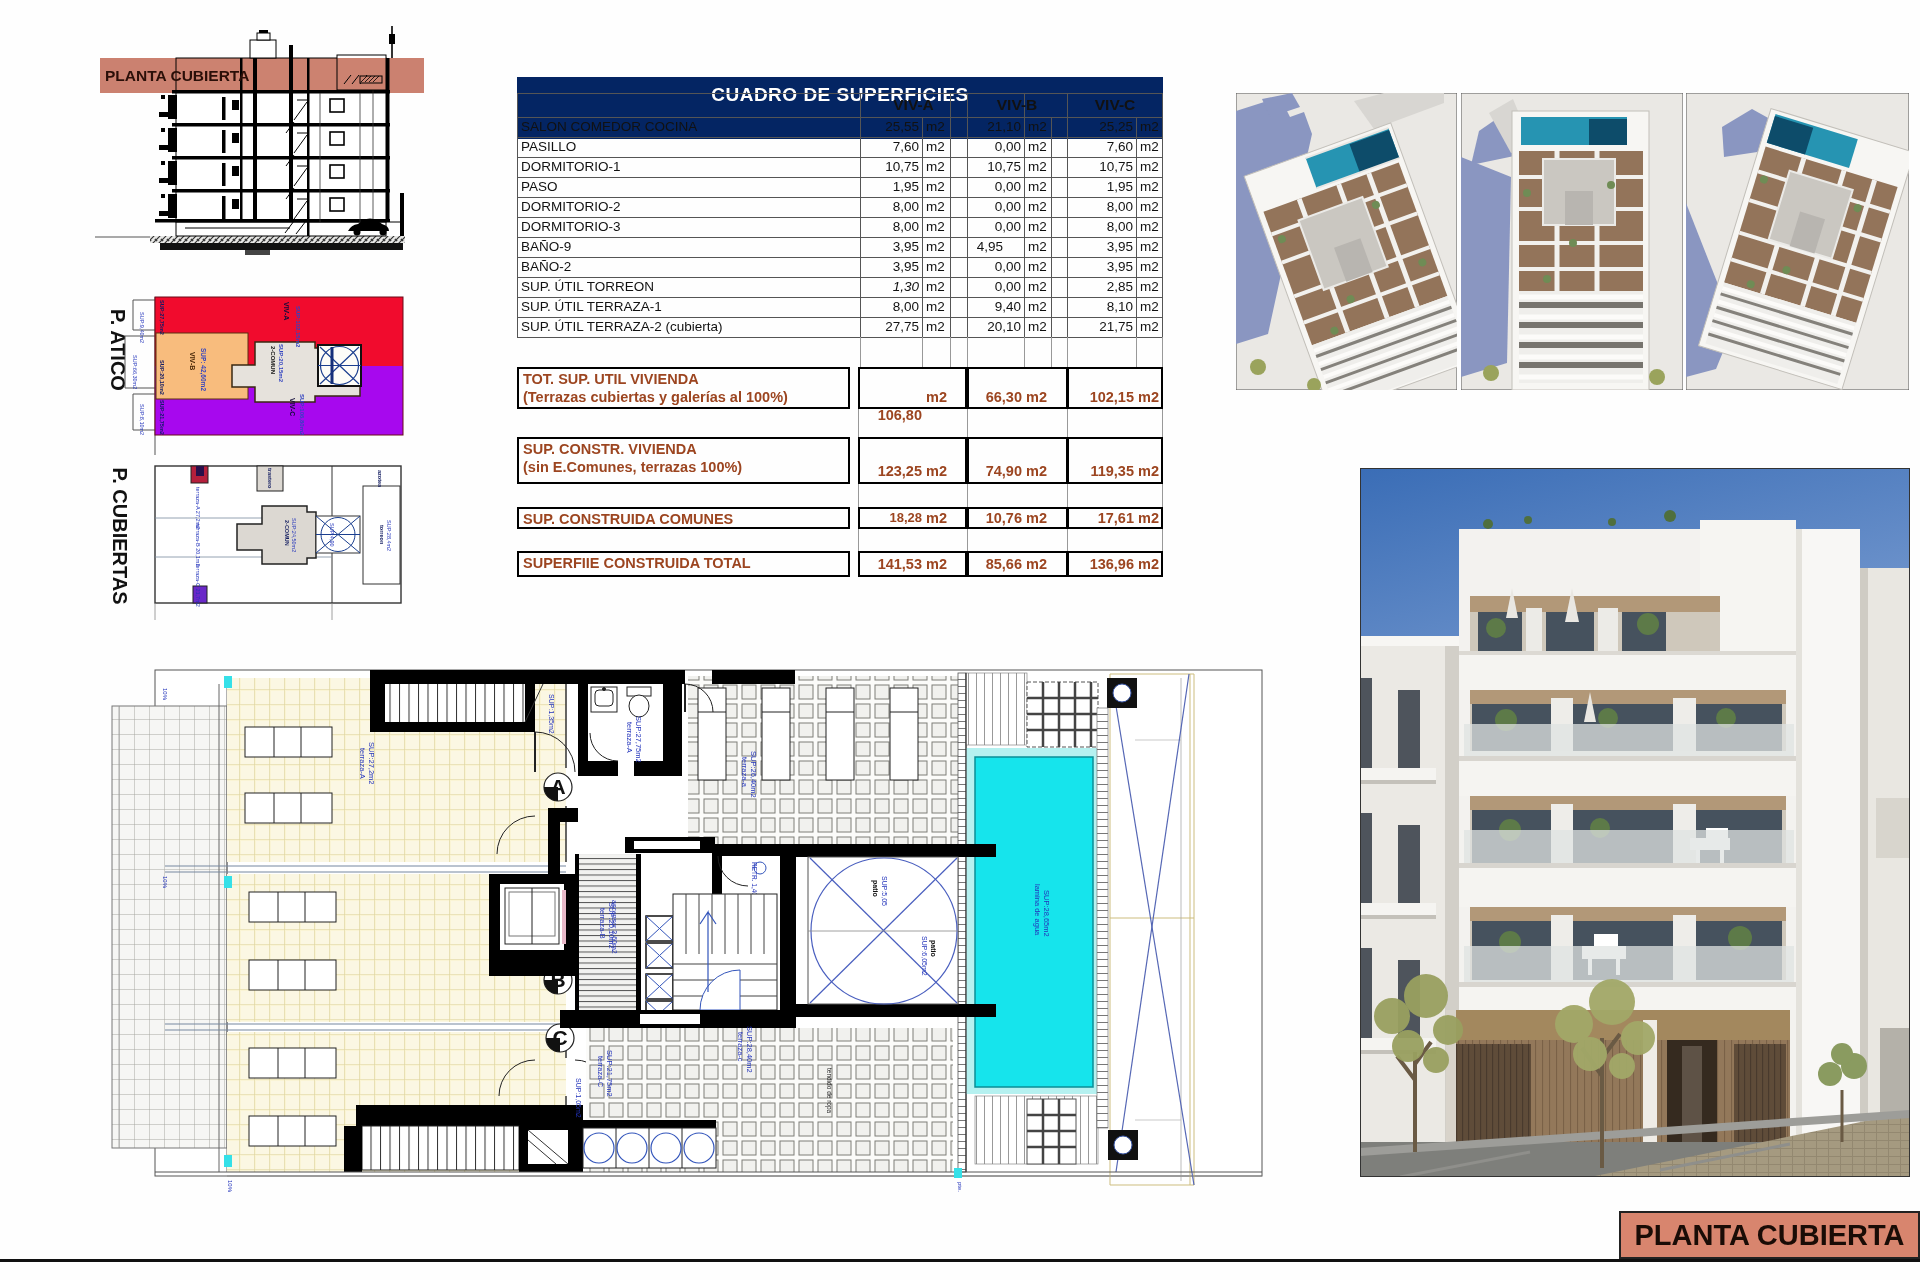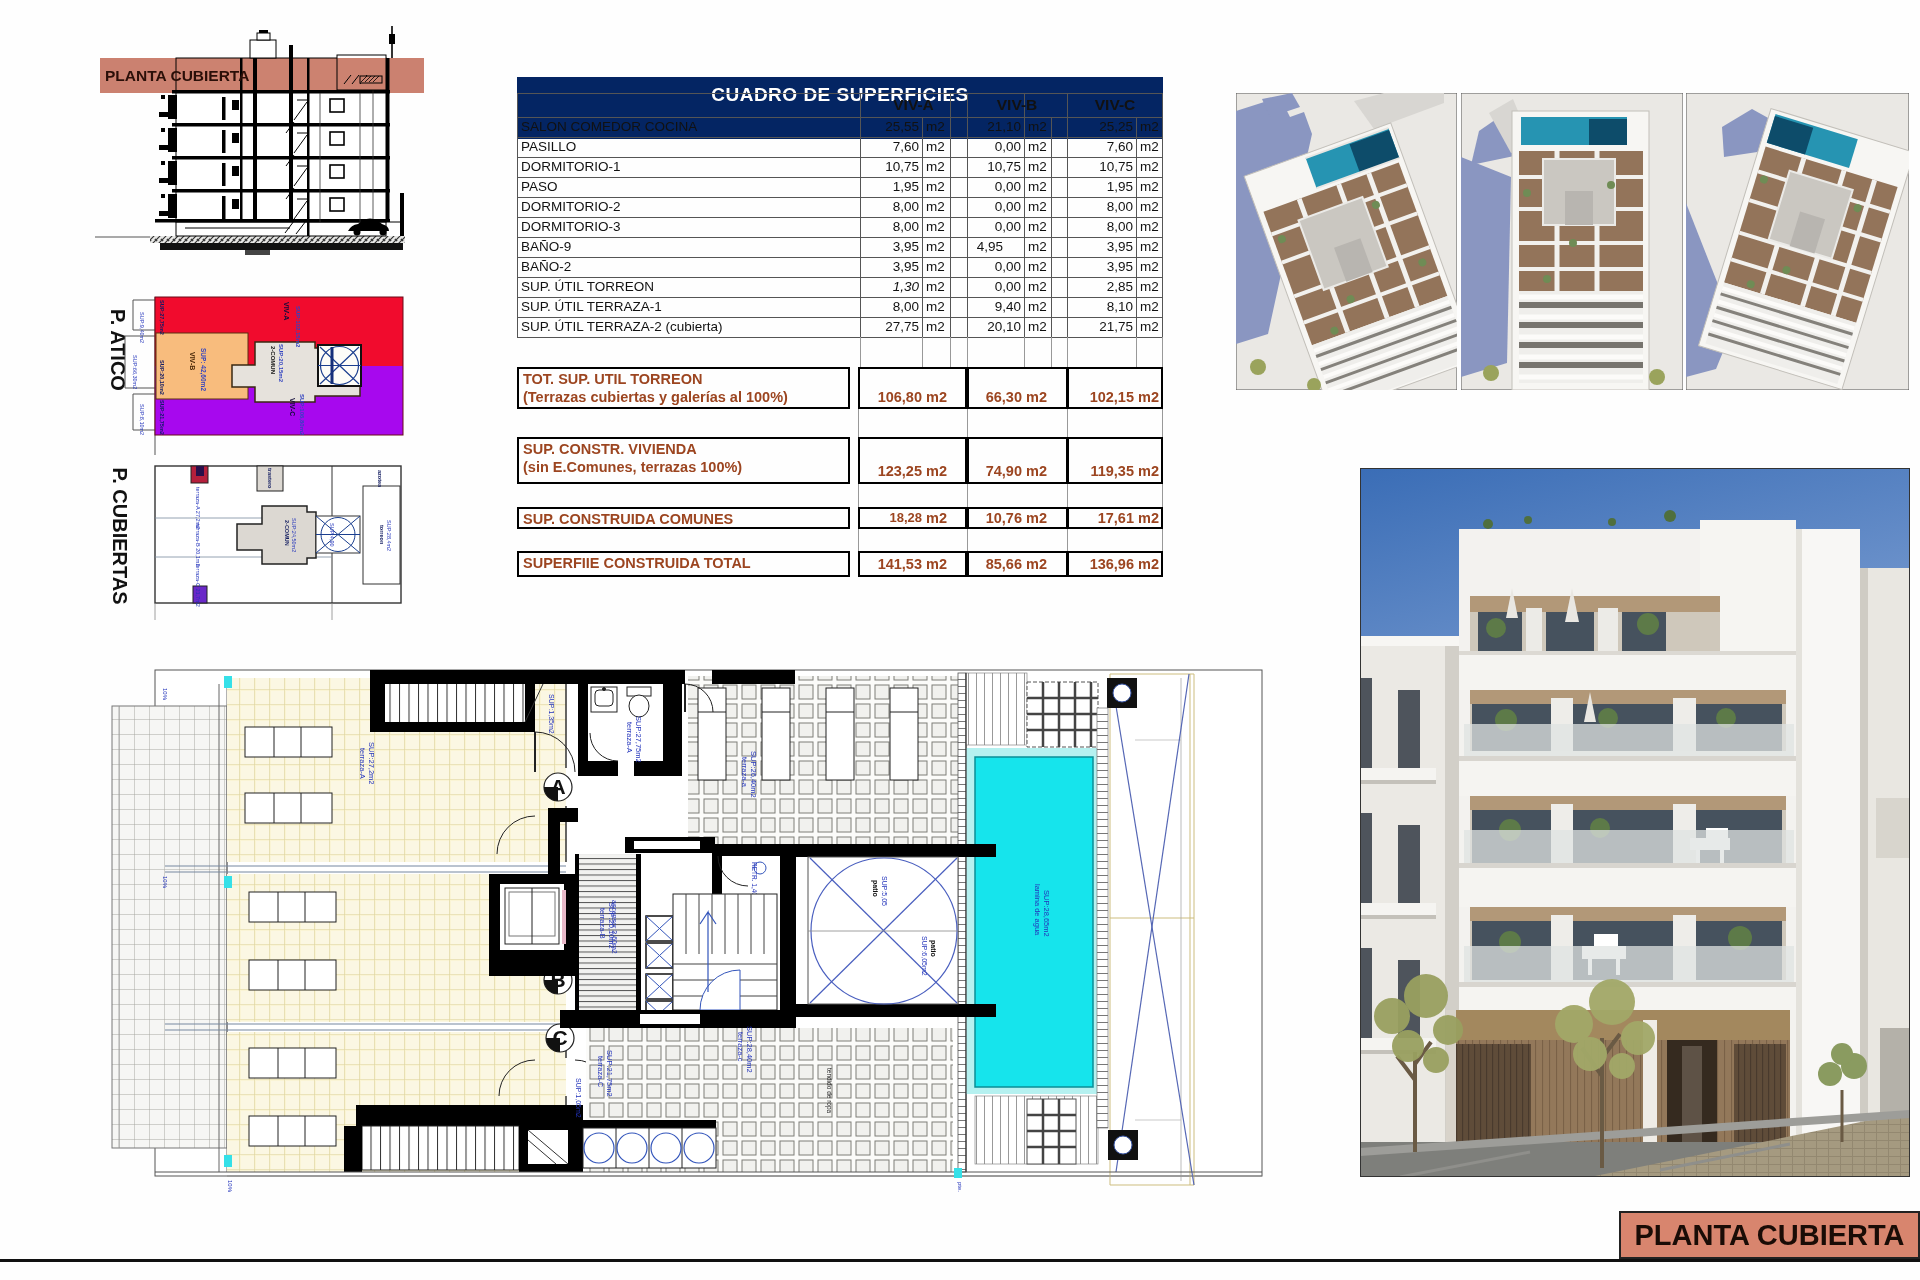--- a/index.html
+++ b/index.html
@@ -128,24 +128,24 @@
 <div class="num" style="left:550px;top:268px;width:66px;">8,10</div>
 <div class="cell" style="left:623px;top:268px;">m2</div>
 <div class="cell" style="left:4px;top:288px;">SUP. ÚTIL TERRAZA-2 (cubierta)</div>
 <div class="num" style="left:343px;top:288px;width:59px;">27,75</div>
 <div class="cell" style="left:409px;top:288px;">m2</div>
 <div class="num" style="left:450px;top:288px;width:54px;">20,10</div>
 <div class="cell" style="left:511px;top:288px;">m2</div>
 <div class="num" style="left:550px;top:288px;width:66px;">21,75</div>
 <div class="cell" style="left:623px;top:288px;">m2</div>
 <div class="bbox" style="left:0px;top:336px;width:333px;height:42px;"></div>
-<div class="cell brown" style="left:6px;top:340px;font-size:14.5px;">TOT. SUP. UTIL TORREON</div>
+<div class="cell brown" style="left:6px;top:340px;font-size:14.5px;">TOT. SUP. UTIL VIVIENDA</div>
 <div class="cell brown" style="left:6px;top:358px;font-size:14.5px;">(Terrazas cubiertas y galerías al 100%)</div>
 <div class="bbox" style="left:341px;top:336px;width:109px;height:42px;"></div>
-<div class="num brown" style="left:345px;top:358px;width:60px;font-size:14.5px;">106,80</div>
+<div class="num brown" style="left:345px;top:376px;width:60px;font-size:14.5px;">106,80</div>
 <div class="cell brown" style="left:409px;top:358px;font-size:14.5px;">m2</div>
 <div class="bbox" style="left:450px;top:336px;width:101px;height:42px;"></div>
 <div class="num brown" style="left:454px;top:358px;width:51px;font-size:14.5px;">66,30</div>
 <div class="cell brown" style="left:509px;top:358px;font-size:14.5px;">m2</div>
 <div class="bbox" style="left:550px;top:336px;width:96px;height:42px;"></div>
 <div class="num brown" style="left:554px;top:358px;width:63px;font-size:14.5px;">102,15</div>
 <div class="cell brown" style="left:621px;top:358px;font-size:14.5px;">m2</div>
 <div class="vl" style="left:341px;top:378px;height:28px;background:#999;"></div>
 <div class="vl" style="left:450px;top:378px;height:28px;background:#999;"></div>
 <div class="vl" style="left:550px;top:378px;height:28px;background:#999;"></div>

